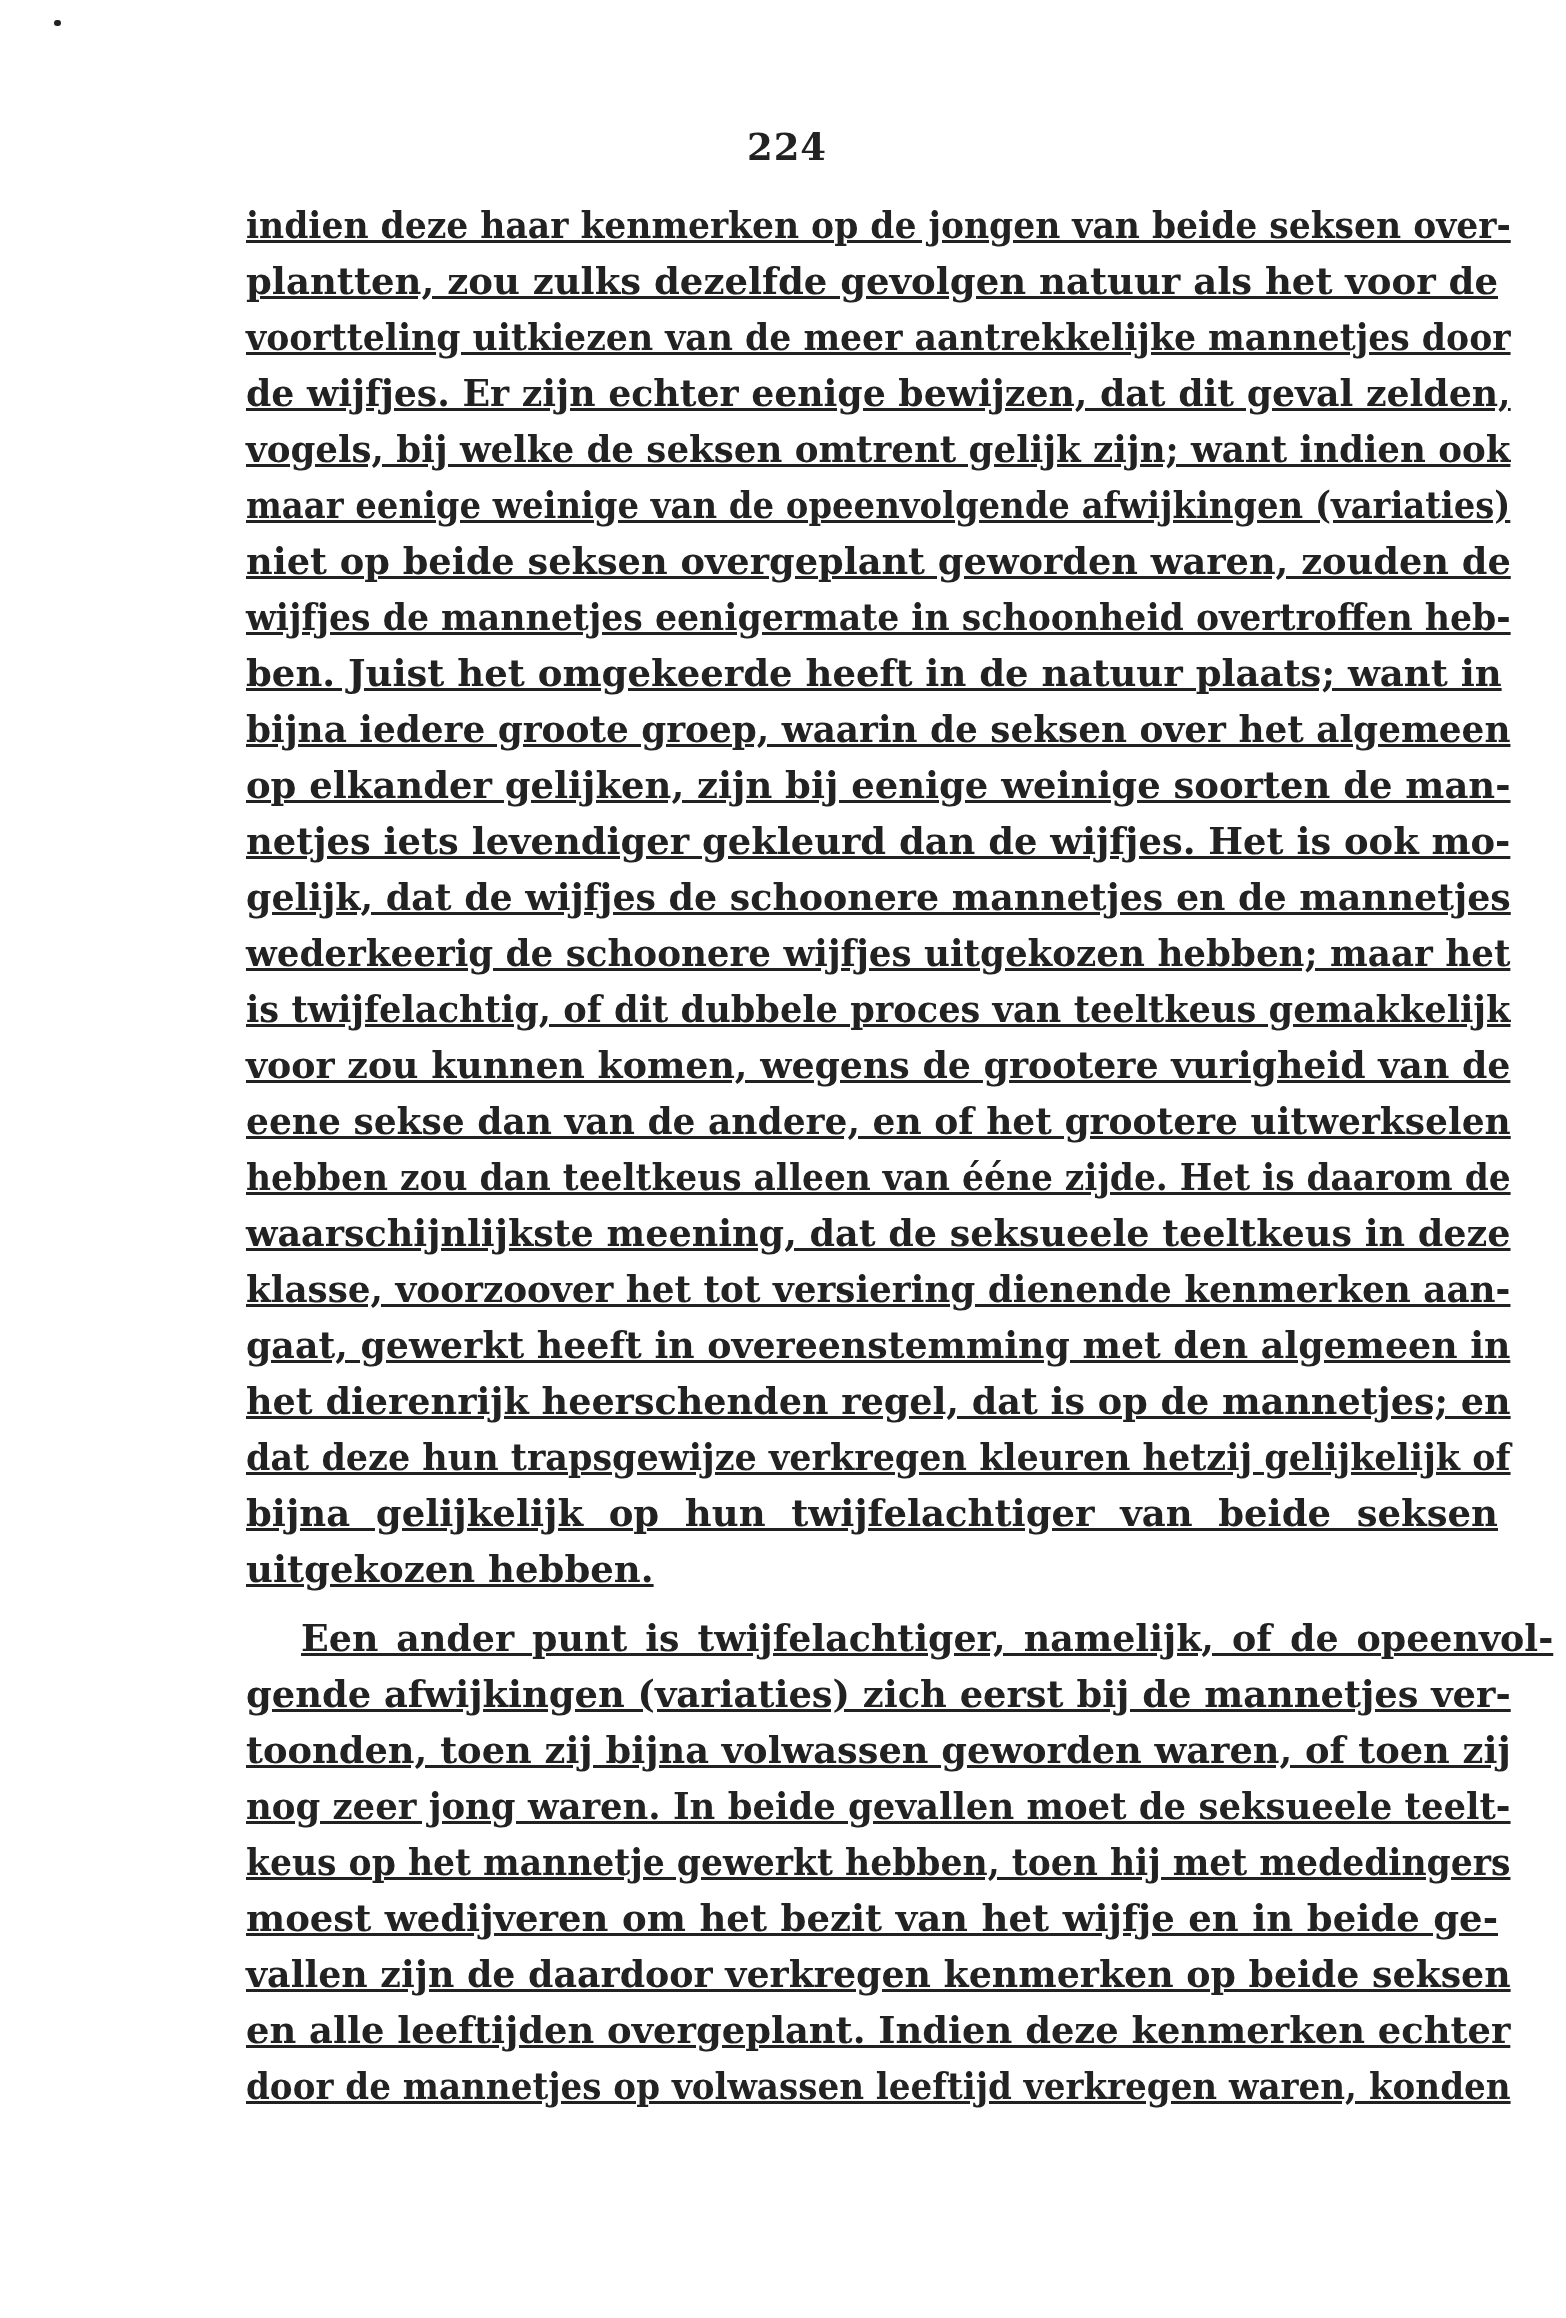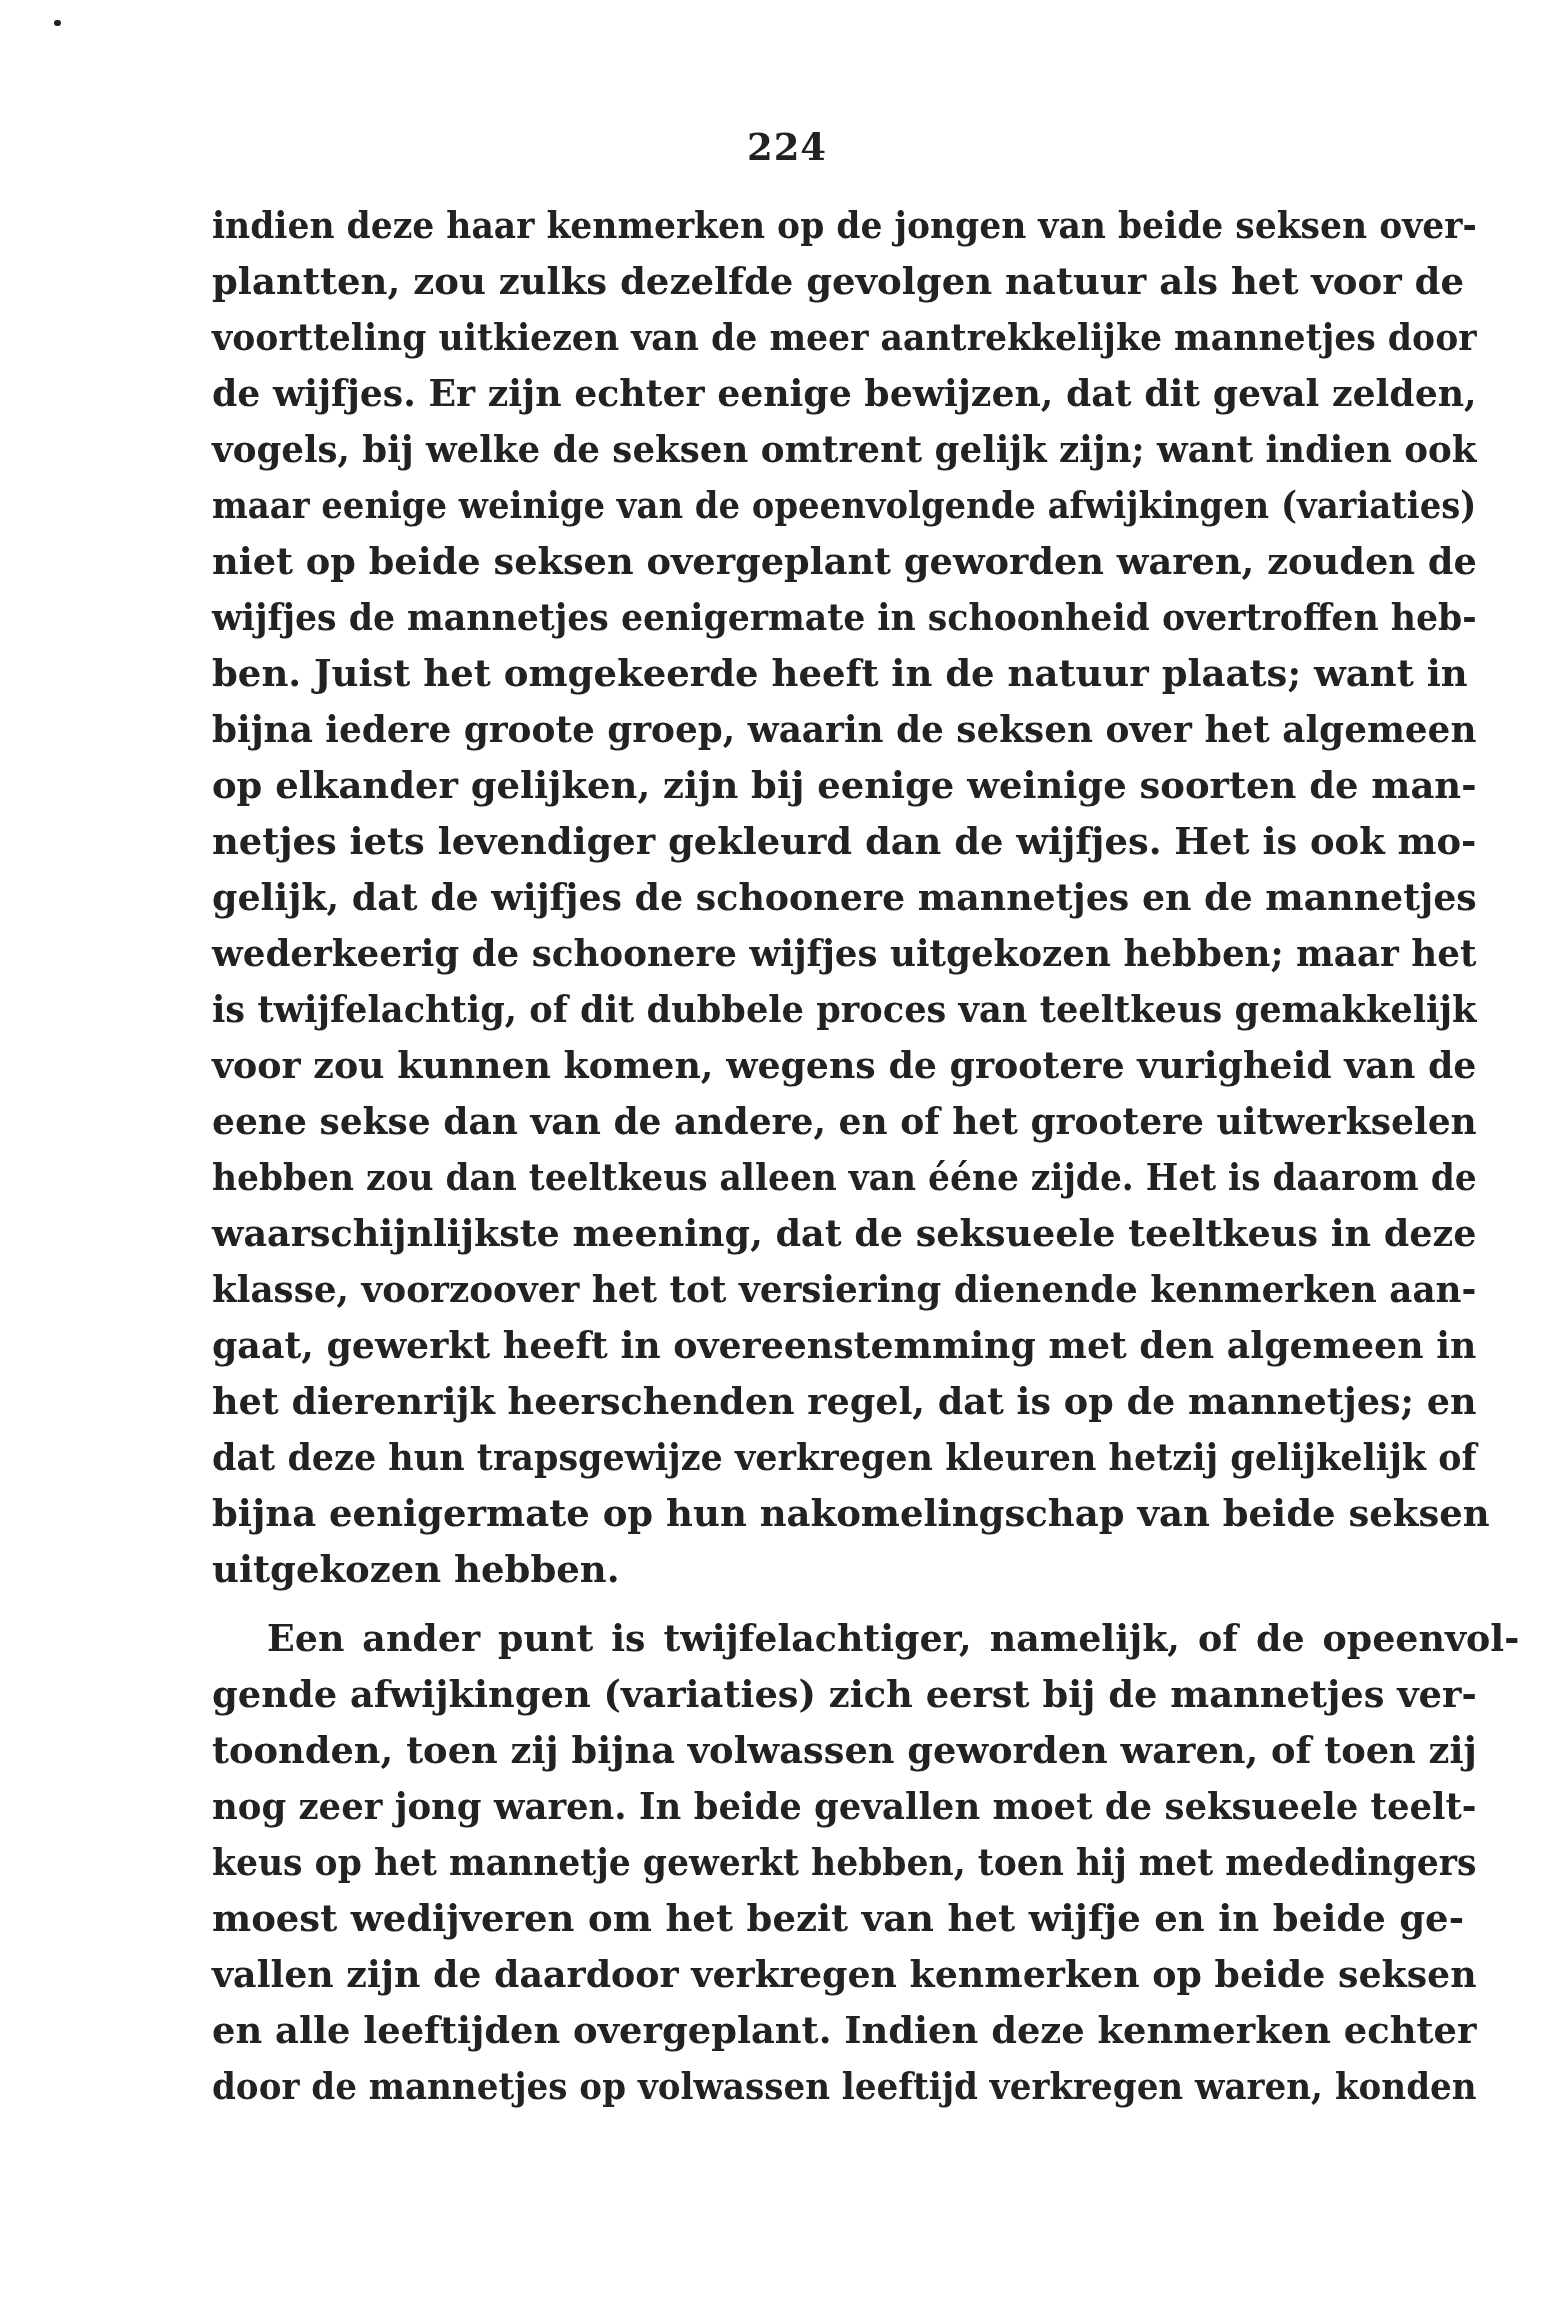--- a/index.html
+++ b/index.html
@@ -26,22 +26,23 @@
       left: 4px;
       width: 1566px;
       text-align: center;
       font-size: 37px;
       font-weight: bold;
       letter-spacing: 0.9px;
     }
     .text-block {
       position: absolute;
       top: 197px;
-      left: 212px;
+      left: 246px;
       width: 1252px;
+      text-decoration: underline;
     }
     .line {
       display: block;
       height: 56px;
       line-height: 56px;
       font-size: 37px;
       font-weight: bold;
       white-space: nowrap;
       text-align: justify;
       text-align-last: justify;
@@ -82,21 +83,21 @@
       <span class="line" style="display: block; transform: scaleX(0.9639); width: 1299px;">wederkeerig de schoonere wijfjes uitgekozen hebben; maar het</span>
       <span class="line" style="display: block; transform: scaleX(0.9504); width: 1317px;">is twijfelachtig, of dit dubbele proces van teeltkeus gemakkelijk</span>
       <span class="line" style="display: block; transform: scaleX(0.9811); width: 1276px;">voor zou kunnen komen, wegens de grootere vurigheid van de</span>
       <span class="line" style="display: block; transform: scaleX(0.973); width: 1287px;">eene sekse dan van de andere, en of het grootere uitwerkselen</span>
       <span class="line" style="display: block; transform: scaleX(0.9301); width: 1346px;">hebben zou dan teeltkeus alleen van ééne zijde. Het is daarom de</span>
       <span class="line" style="display: block; transform: scaleX(0.9868); width: 1269px;">waarschijnlijkste meening, dat de seksueele teeltkeus in deze</span>
       <span class="line" style="display: block; transform: scaleX(0.967); width: 1295px;">klasse, voorzoover het tot versiering dienende kenmerken aan-</span>
       <span class="line" style="display: block; transform: scaleX(0.9807); width: 1277px;">gaat, gewerkt heeft in overeenstemming met den algemeen in</span>
       <span class="line" style="display: block; transform: scaleX(0.9876); width: 1268px;">het dierenrijk heerschenden regel, dat is op de mannetjes; en</span>
       <span class="line" style="display: block; transform: scaleX(0.9447); width: 1325px;">dat deze hun trapsgewijze verkregen kleuren hetzij gelijkelijk of</span>
-      <span class="line" style="display: block;">bijna eenigermate op hun nakomelingschap van beide seksen</span>
+      <span class="line" style="display: block;">bijna gelijkelijk op hun twijfelachtiger van beide seksen</span>
       <span class="line last" style="display: block;">uitgekozen hebben.</span>
     </div>
     <div class="para-gap"></div>
     <div class="paragraph">
       <span class="line indent" style="display: block; transform: scaleX(0.9829); width: 1274px;">Een ander punt is twijfelachtiger, namelijk, of de opeenvol-</span>
       <span class="line" style="display: block; transform: scaleX(0.9948); width: 1259px;">gende afwijkingen (variaties) zich eerst bij de mannetjes ver-</span>
       <span class="line" style="display: block; transform: scaleX(0.9934); width: 1260px;">toonden, toen zij bijna volwassen geworden waren, of toen zij</span>
       <span class="line" style="display: block; transform: scaleX(0.9574); width: 1308px;">nog zeer jong waren. In beide gevallen moet de seksueele teelt-</span>
       <span class="line" style="display: block; transform: scaleX(0.9346); width: 1340px;">keus op het mannetje gewerkt hebben, toen hij met mededingers</span>
       <span class="line" style="display: block;">moest wedijveren om het bezit van het wijfje en in beide ge-</span>

